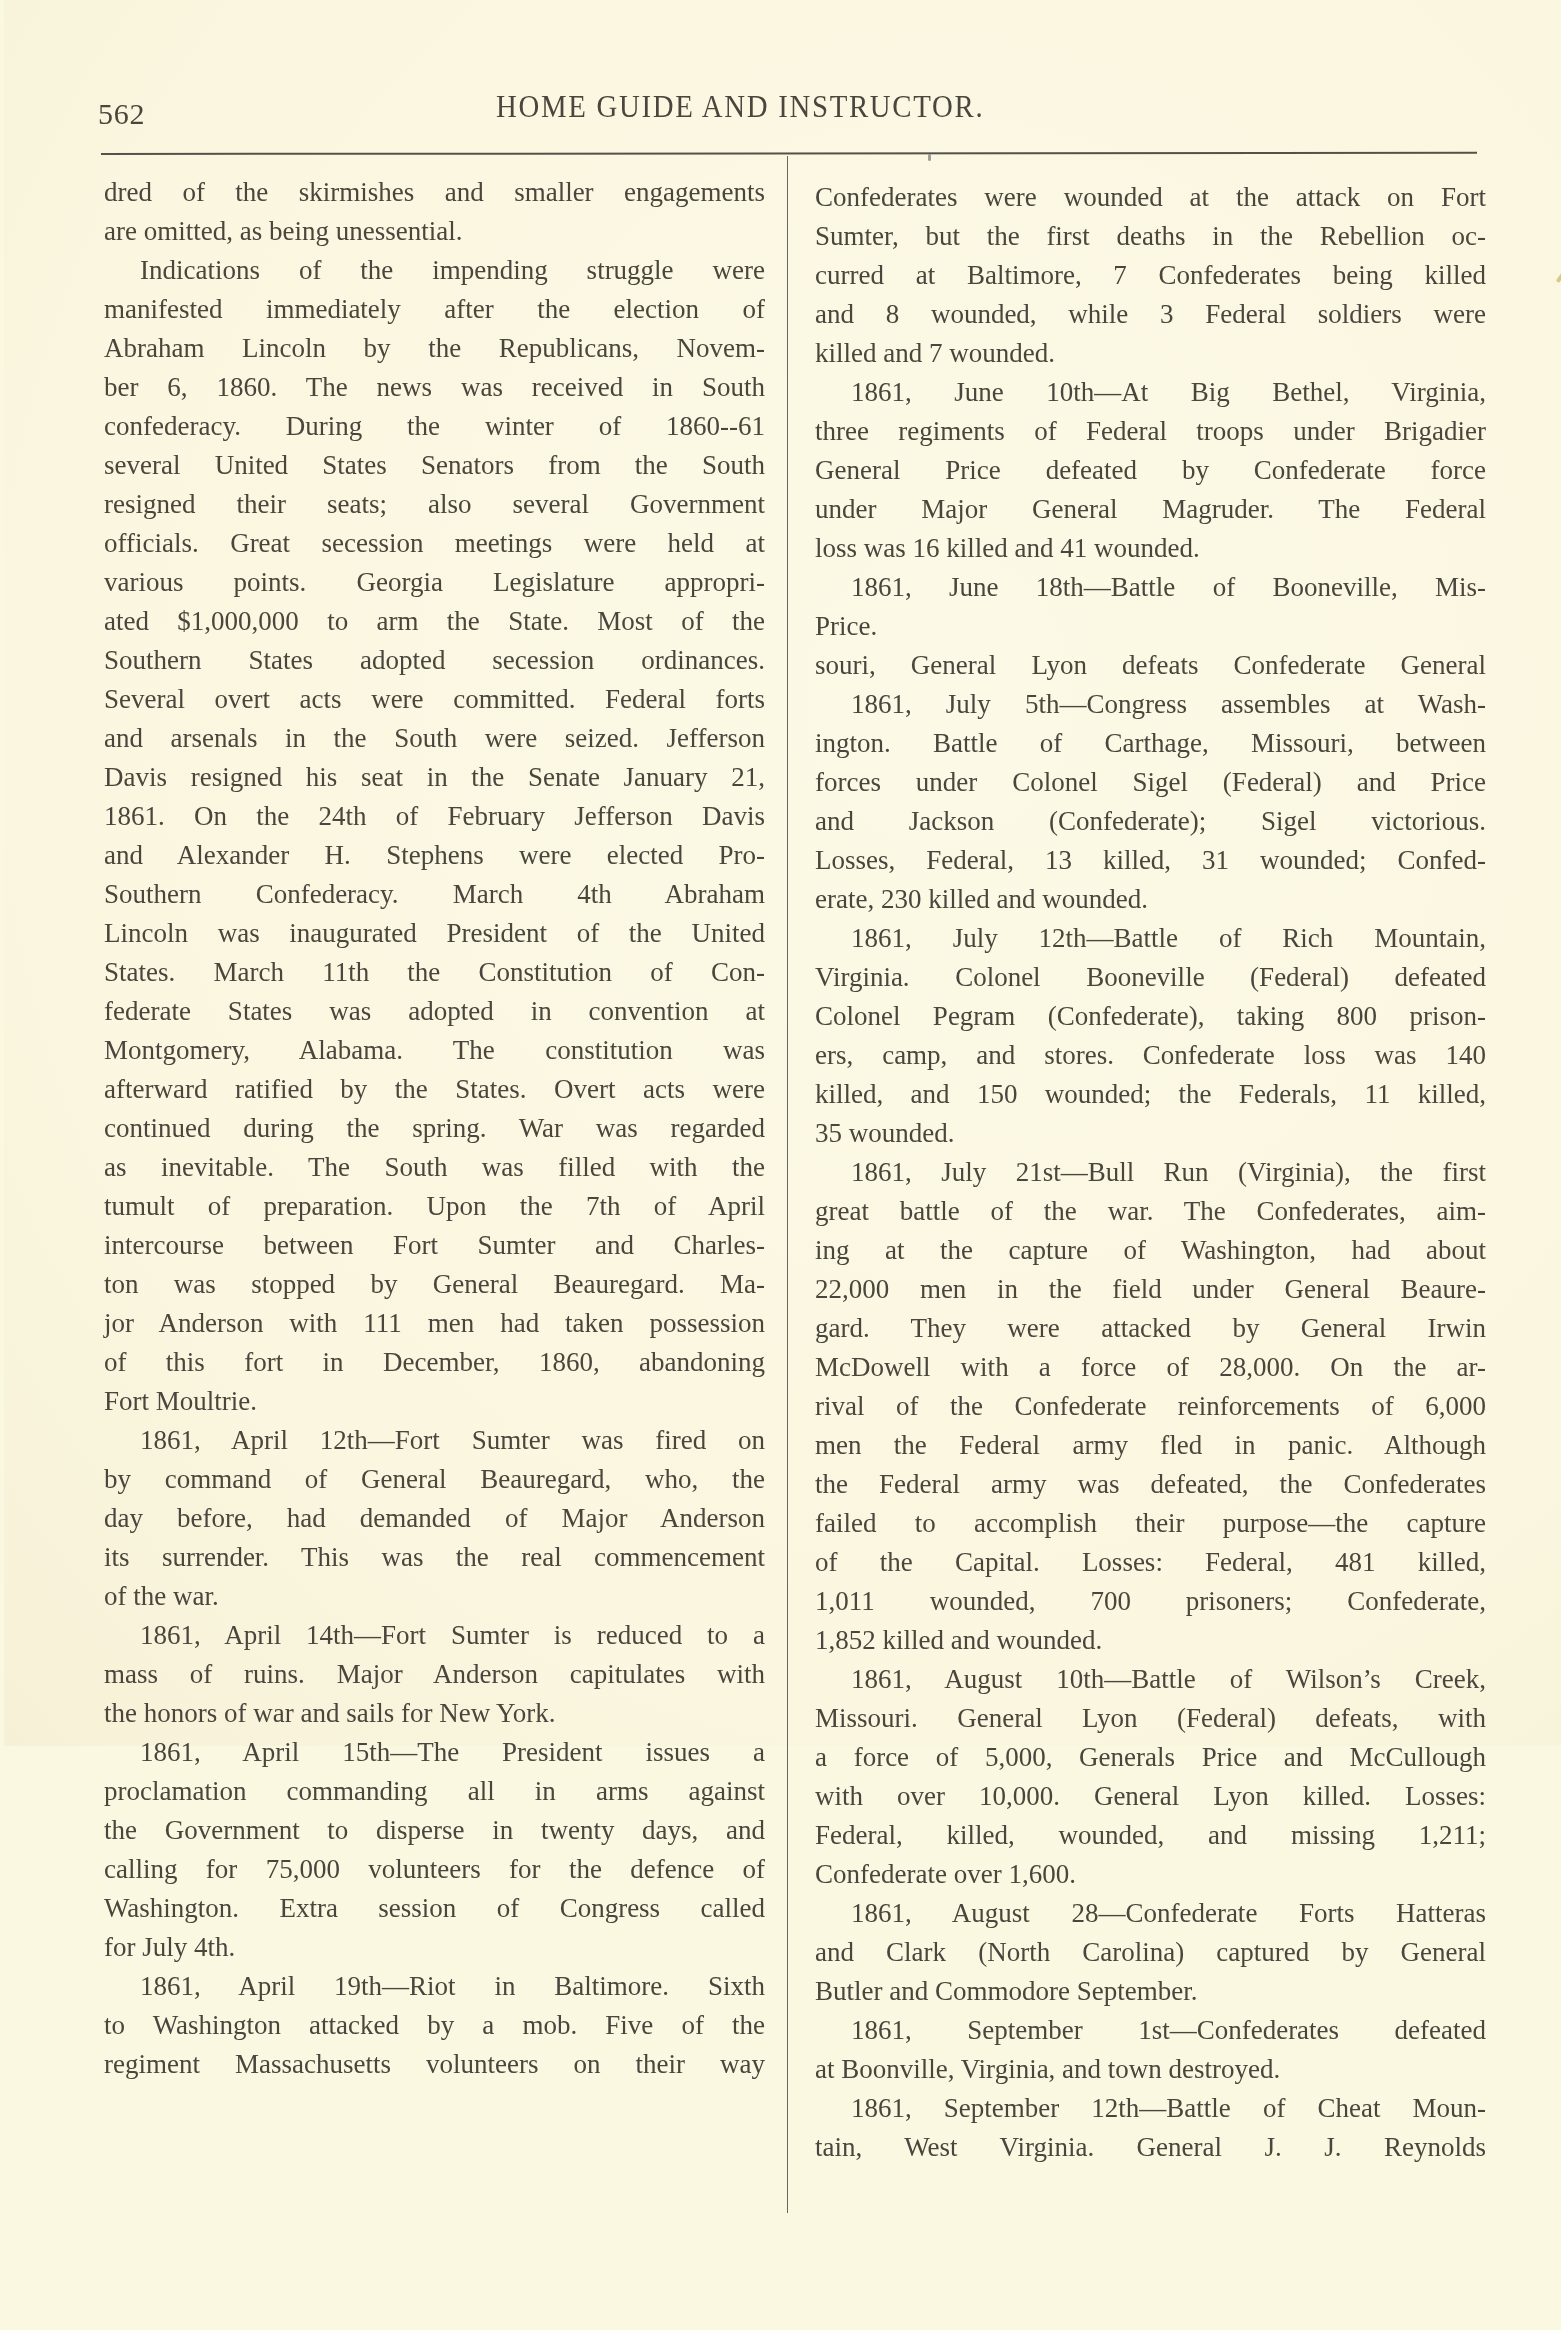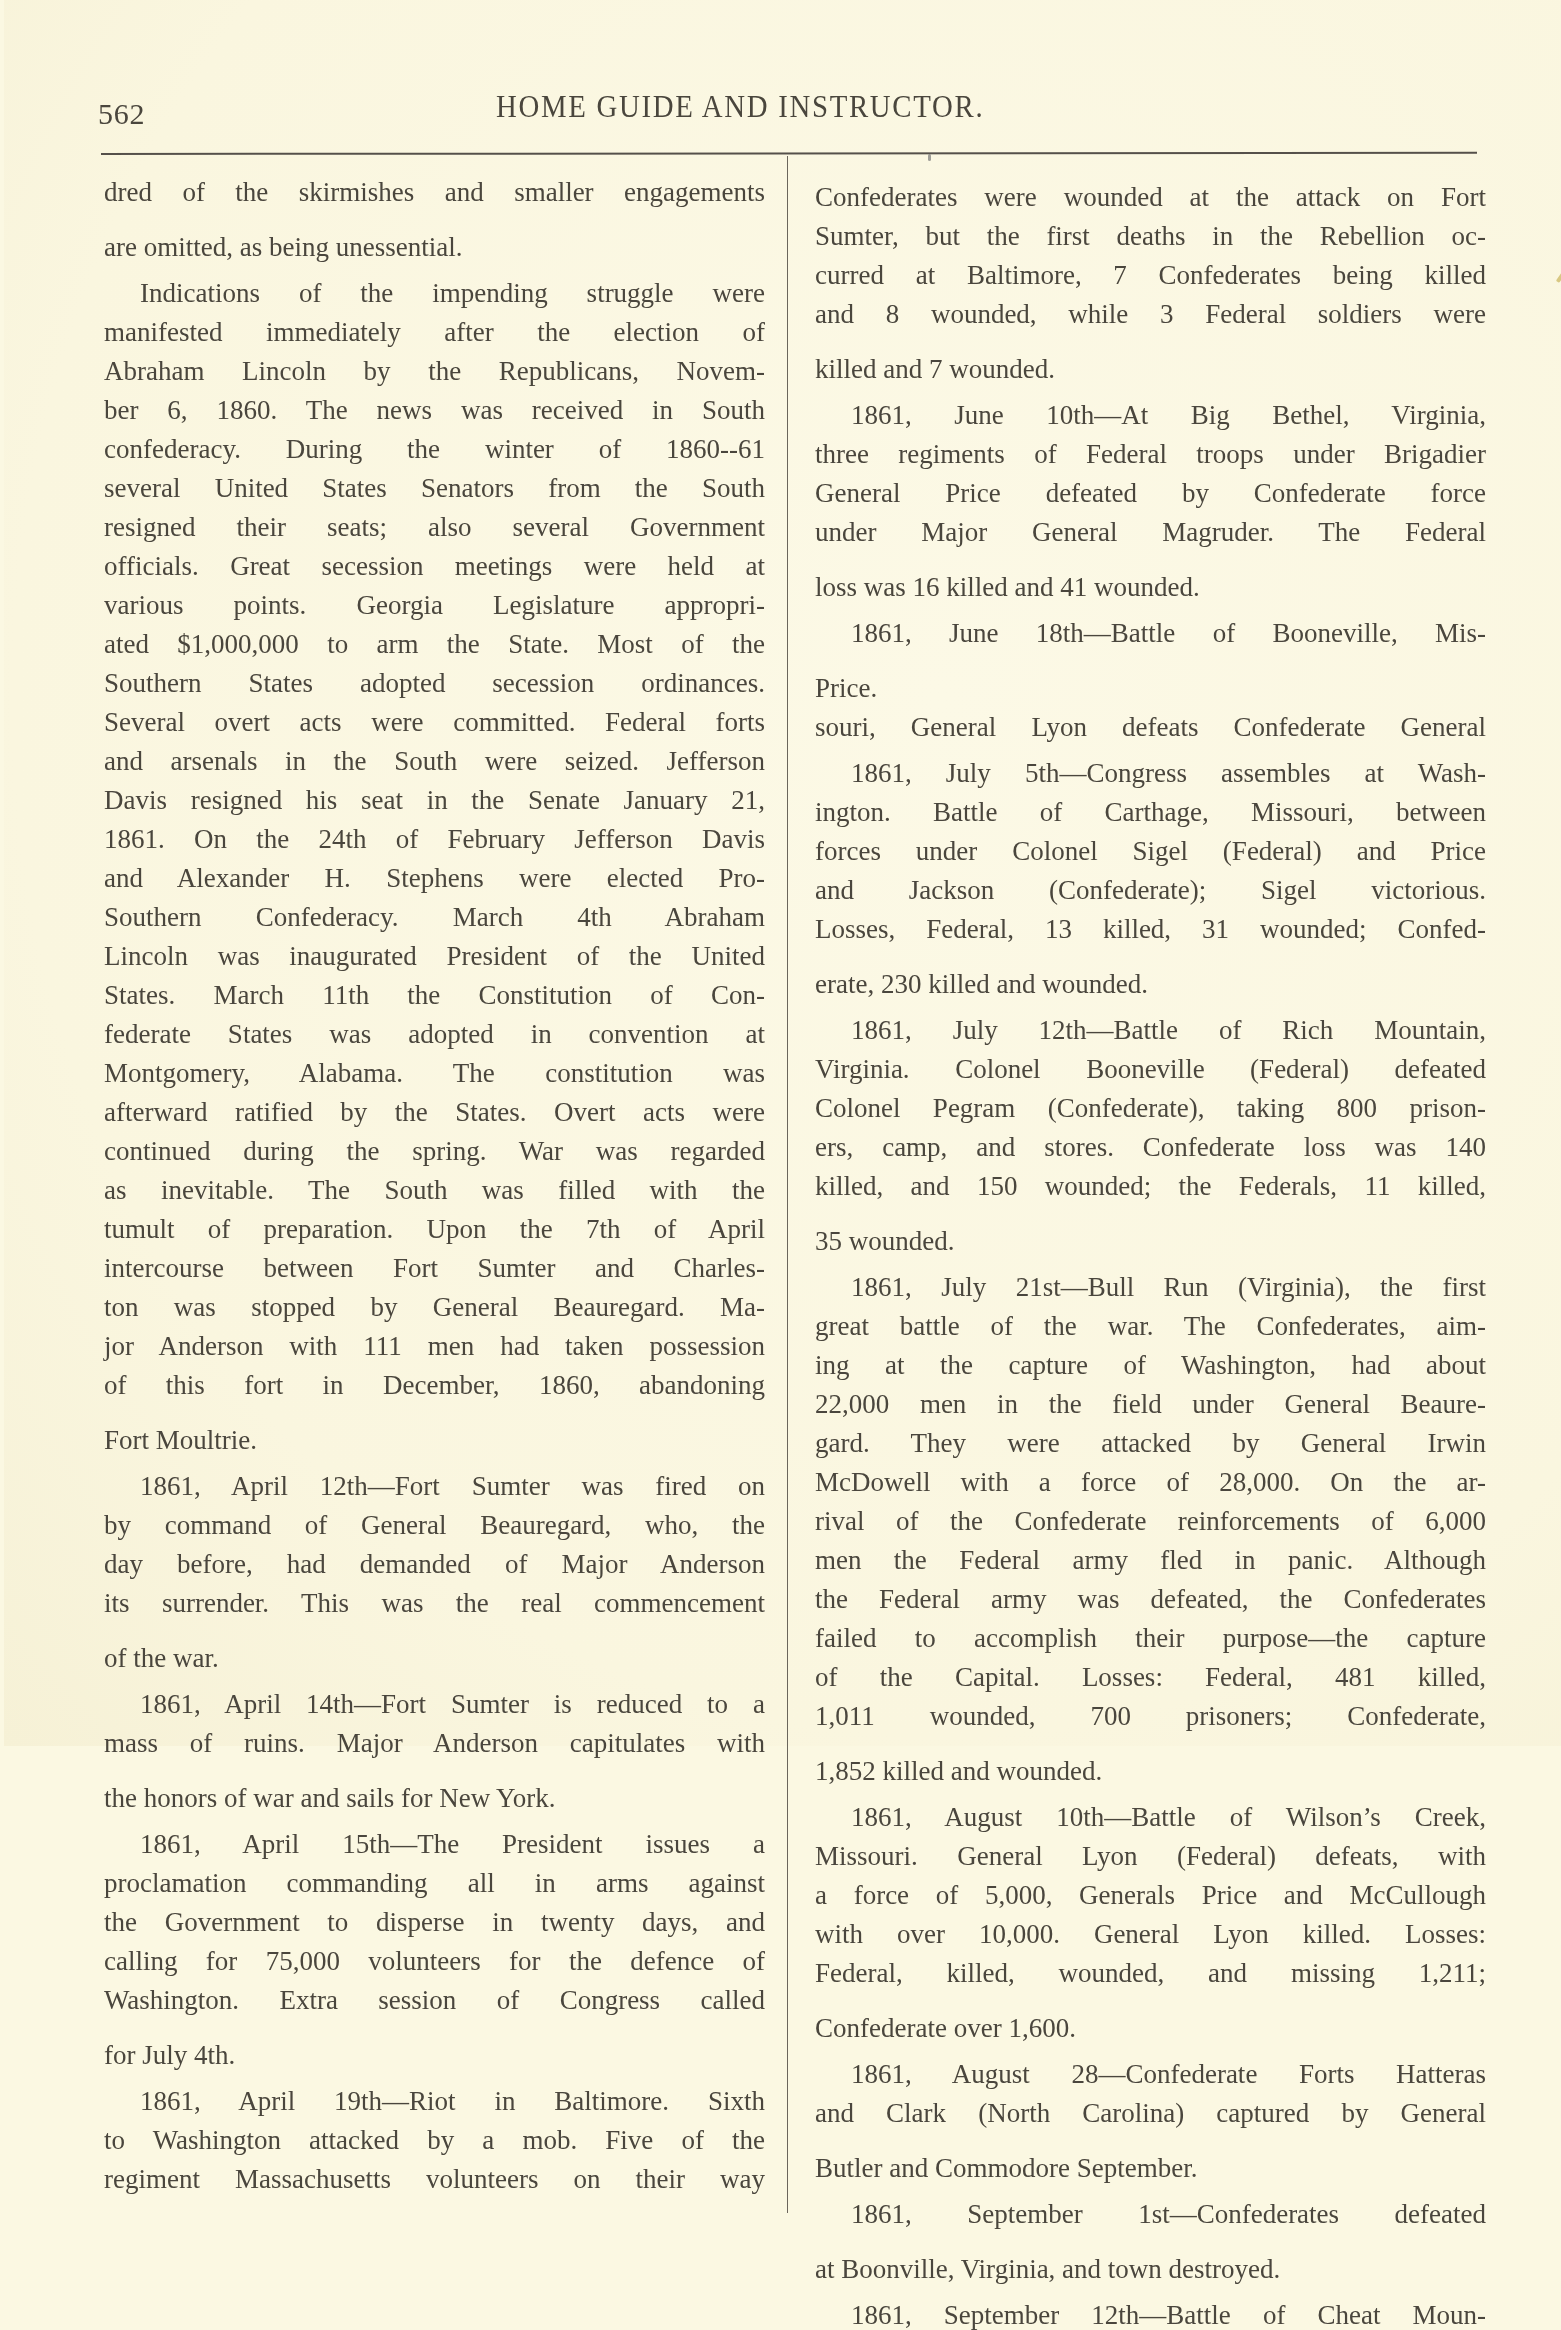--- a/index.html
+++ b/index.html
@@ -35,22 +35,22 @@
   .column { position: absolute; }
   .col-left  { left: 100px; top: 176px; width: 661px; }
   .col-right { left: 811px; top: 181px; width: 671px; }
   .line {
     height: 39px; line-height: 33px;
     font-size: 27px;
     white-space: nowrap;
     text-align: justify; text-align-last: justify;
     overflow: visible;
   }
-  .line.last { text-align-last: left; margin-top: 16px; }
-  .line.indent { padding-left: 36px; margin-top: 7px; }
+  .line.last { text-align-last: left; }
+  .line.indent { padding-left: 36px; }
   .speck { position: absolute; background: #c9b45a; opacity: 0.7; border-radius: 1.6px; }
 </style>
 </head>
 <body>
 
 <div class="page">
 
   <div class="page-number">562</div>
   <div class="running-head">HOME GUIDE AND INSTRUCTOR.</div>
   <div class="head-rule"></div>

